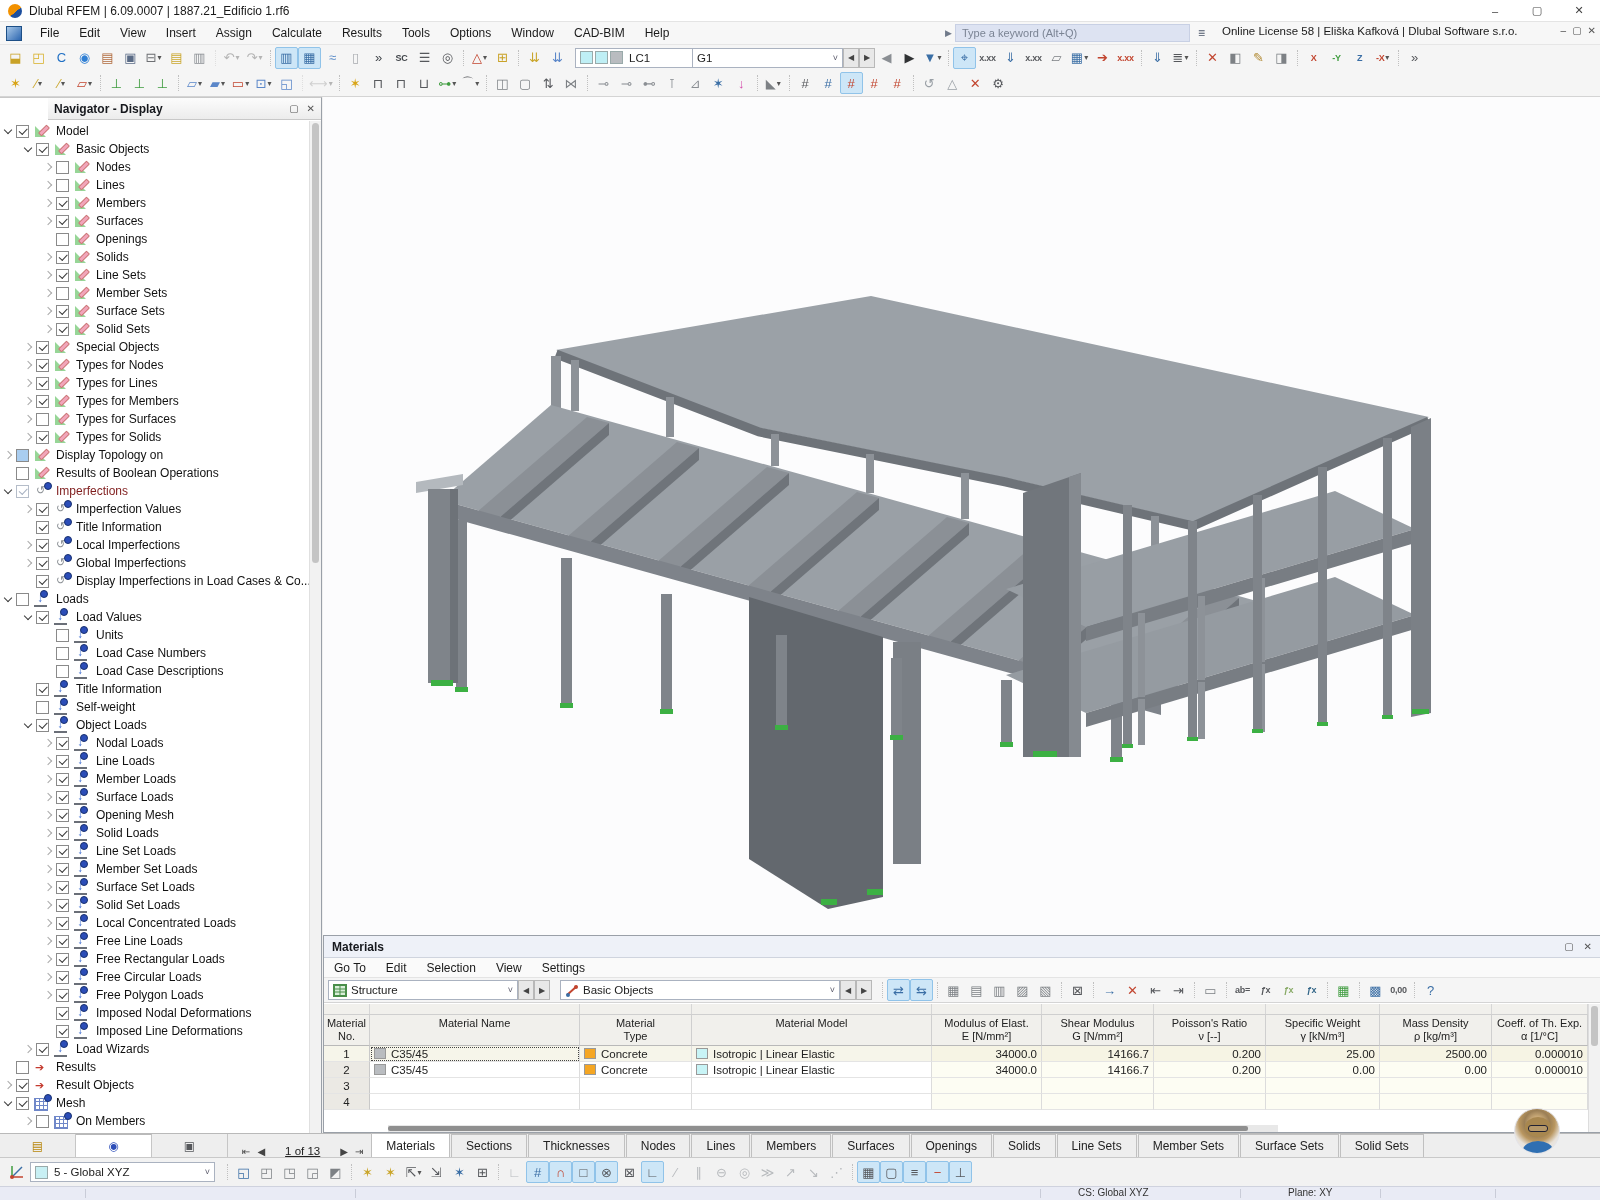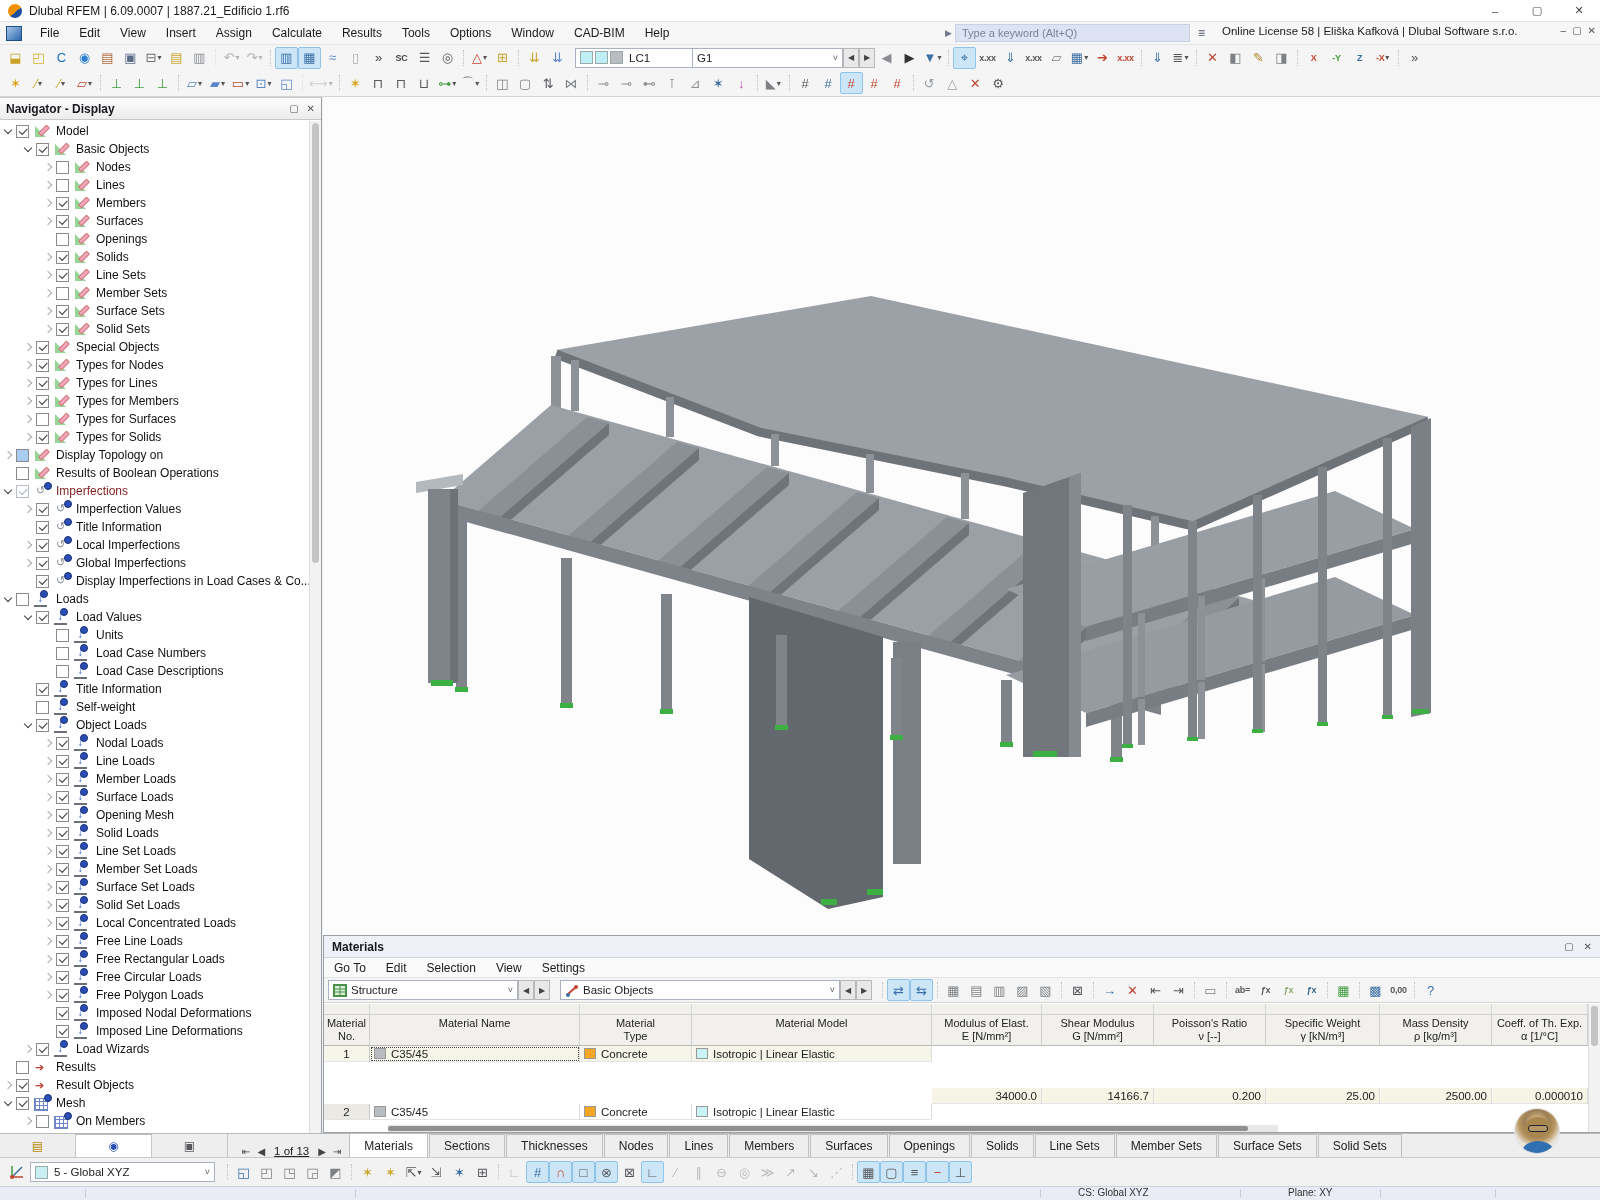--- a/index.html
+++ b/index.html
@@ -34,21 +34,21 @@
   .tbtn[data-sep="1"] { margin-left:9px; position:relative; }
   .tbtn[data-sep="1"]::before { content:""; position:absolute; left:-6px; top:2px; bottom:2px; border-left:1px dotted #c0c0c0; }
   .tbtn[data-dd="1"]::after { content:"▾"; font-size:8px; color:#555; margin-left:1px; }
   .tbtn[data-txt="1"] { font-size:9px; font-weight:bold; letter-spacing:-0.3px; }
   .combo { height:20px; background:#fff; border:1px solid #aab2c0; display:flex; align-items:center; font-size:11.5px; padding:0 4px; flex:0 0 auto; }
   .combo .chev { margin-left:auto; color:#556; font-size:9px; padding-left:6px; }
   .sw { width:13px; height:13px; display:inline-block; margin-right:2px; border:1px solid #9aa; flex:0 0 auto; }
   .spin { width:16px; height:20px; background:#e8e8e8; border:1px solid #b8b8b8; display:flex; align-items:center; justify-content:center; font-size:8px; color:#444; flex:0 0 auto; }
 
   
-  #navigator { position:absolute; left:0; top:97px; width:322px; bottom:67px; background:#fff; border-right:1px solid #9aa0a8; border-top:1px solid #c8c8c8; }
+  #navigator { position:absolute; left:0; top:97px; width:322px; bottom:67px; background:#fff; border-right:1px solid #9aa0a8; border-top:1px solid #c8c8c8;padding-left:48px; }
   #nav-title { height:22px; background:linear-gradient(#fcfcfc,#ececec); border-bottom:1px solid #c8c8c8; display:flex; align-items:center; padding:0 6px; font-weight:bold; color:#16181d; }
   #nav-title .nt-btns { margin-left:auto; display:flex; gap:8px; font-size:10px; color:#555; font-weight:normal; }
   #tree { position:absolute; left:0; top:23px; right:12px; bottom:0; overflow:hidden; padding-top:1px; }
   .trow { height:18px; display:flex; align-items:center; white-space:nowrap; }
   .trow[data-lvl="1"] { padding-left:20px; }
   .trow[data-lvl="2"] { padding-left:40px; }
   .exp { width:16px; height:16px; position:relative; flex:0 0 auto; }
   .trow[data-exp="c"] .exp::before { content:""; position:absolute; left:5px; top:5px; width:5px; height:5px; border-top:1.5px solid #a9a9a9; border-right:1.5px solid #a9a9a9; transform:rotate(45deg); }
   .trow[data-exp="o"] .exp::before { content:""; position:absolute; left:5px; top:4px; width:5px; height:5px; border-top:1.5px solid #3c3c3c; border-right:1.5px solid #3c3c3c; transform:rotate(135deg); }
   .cb { width:13px; height:13px; border:1px solid #8a8a8a; background:#fff; margin-right:5px; position:relative; flex:0 0 auto; }
@@ -79,34 +79,34 @@
   #mat-menu { height:20px; display:flex; align-items:center; background:#fafafa; border-bottom:1px solid #e4e4e4; }
   #mat-toolbar { height:25px; display:flex; align-items:center; background:#f5f5f5; border-bottom:1px solid #d4d4d4; padding-left:4px; }
   .mt-combo-icon { width:14px; height:13px; margin-right:4px; }
   #mat-table { position:absolute; left:0; top:68px; right:12px; bottom:0; overflow:hidden; }
   .mgrid { display:grid; grid-template-columns:46px 210px 112px 240px 110px 112px 112px 114px 112px 1fr; }
   .mg-group { height:11px; background:#f1f0ec; border-bottom:1px solid #cfcfcf; }
   .mg-group > div { border-right:1px solid #d6d6d6; }
   .hcell { background:#f1f0ec; border-right:1px solid #cfcfcf; border-bottom:1px solid #b9b9b9; text-align:center; font-size:11px; line-height:13px; padding:2px 2px 1px; color:#222; height:31px; }
   .rcell { height:16px; border-right:1px solid #dcdcdc; border-bottom:1px solid #e4e4e4; display:flex; align-items:center; padding:0 4px; font-size:11.5px; background:#fff; overflow:hidden; white-space:nowrap; }
   .row-no { background:#ebe9e4; justify-content:center; border-right:1px solid #c9c9c9; color:#222; }
-  .num { justify-content:flex-end; background:#fdfdf3;margin-top:42px; }
+  .num { justify-content:flex-end; background:#fdfdf3; }
   .mrow[data-sel="1"] .rcell { background:#f6f5ea; }
   .mrow[data-sel="1"] .num { background:#f6f4e4; }
   .mrow[data-sel="1"] .cell-name { outline:1px dotted #444; outline-offset:-2px; }
   .cell-sw { width:12px; height:11px; border:1px solid #999; margin-right:5px; flex:0 0 auto; }
   #mat-vscroll { position:absolute; right:0; top:68px; bottom:0; width:12px; background:#f2f2f2; border-left:1px solid #ddd; }
   #mat-vthumb { position:absolute; left:2px; right:2px; top:2px; height:40px; background:#c4c4c4; border-radius:3px; }
 
   
   #tabstrip { position:absolute; left:0; bottom:43px; width:1600px; height:24px; background:#eeeeee; border-top:1px solid #b9b9b9; display:flex; align-items:flex-end; }
   .navtab { width:76px; height:23px; border-right:1px solid #c6c6c6; display:flex; align-items:center; justify-content:center; font-size:12px; background:#eeeeee; }
   .navtab[data-active="1"] { background:#ffffff; border-top:1px solid #b9b9b9; }
   #recnav { display:flex; align-items:center; margin-left:14px; gap:7px; color:#444; font-size:10px; }
-  #recnav .reclabel { font-size:11.5px; color:#222; margin:0 2px;text-decoration:underline; }
+  #recnav .reclabel { font-size:11.5px; color:#222; margin:0 13px;text-decoration:underline; }
   .ttab { padding:0 14px; height:23px; display:flex; align-items:center; font-size:12px; color:#222; background:#eeeeee; border:1px solid #c0c0c0; border-bottom:none; margin-right:1px; }
   .ttab[data-active="1"] { background:#fff; height:24px; position:relative; z-index:2; }
   #tabs-wrap { display:flex; align-items:flex-end; margin-left:8px; }
   #hscroll { position:absolute; left:388px; bottom:68px; width:890px; height:7px; background:#e8e8e8; }
   #hthumb { position:absolute; left:0; top:1px; height:5px; width:860px; background:#8f8f8f; border-radius:2px; }
   #avatar { position:absolute; right:40px; bottom:46px; width:46px; height:46px; border-radius:50%; background:radial-gradient(circle at 50% 32%, #c8a877 18%, #9b7f56 34%, #b9965f 48%, #e8e2da 66%, #f1f1f3 100%); z-index:5; overflow:hidden; border:1px solid #e3e3e8; }
   #avatar::before { content:""; position:absolute; left:10px; top:8px; width:26px; height:20px; border-radius:50% 50% 45% 45%; background:#a8874f; }
   #avatar::after { content:""; position:absolute; left:8px; bottom:-6px; width:30px; height:18px; border-radius:50% 50% 0 0; background:#2f6fb2; }
   .avatar-glasses { position:absolute; left:13px; top:16px; width:20px; height:7px; border:1.5px solid #223; border-radius:3px; z-index:3; background:rgba(255,255,255,.15); }
 

